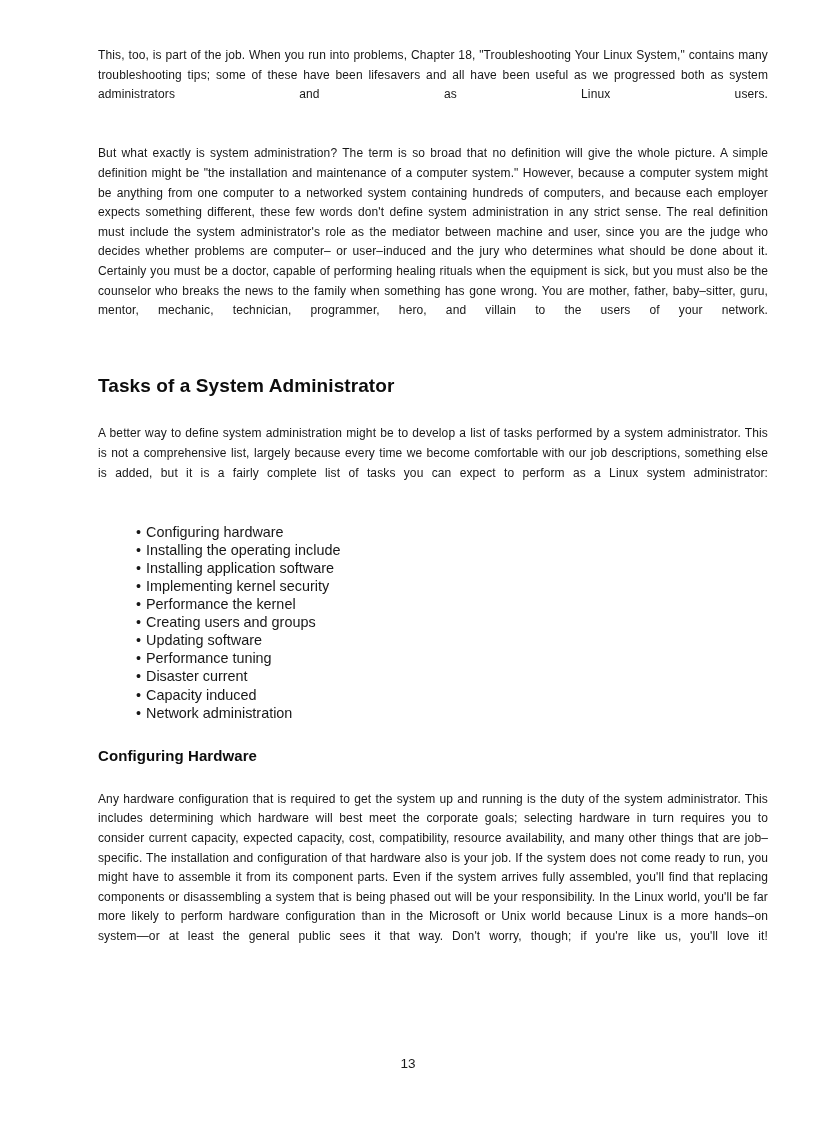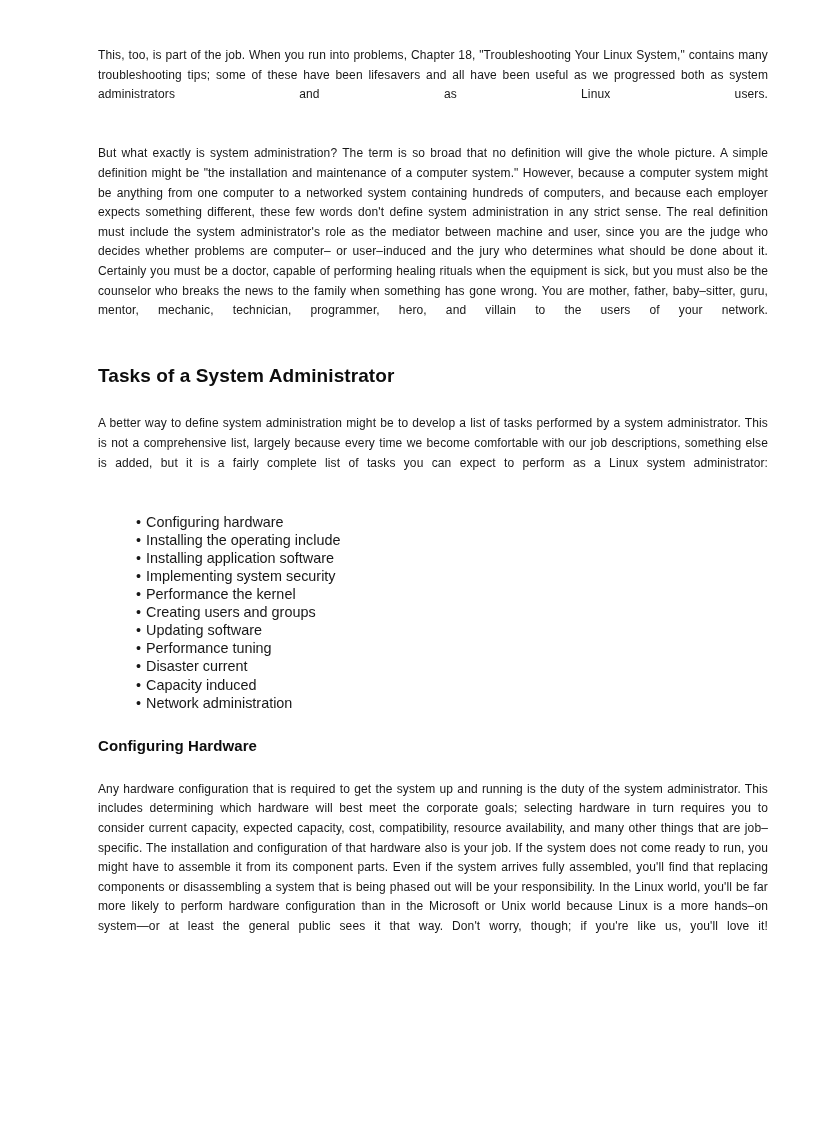--- a/index.html
+++ b/index.html
@@ -41,21 +41,21 @@
   p.body-para.last-para {
     text-align: justify;
   }
   
   p.body-para::after {
     content: "";
     display: inline-block;
     width: 100%;
   }
   h1.section-title {
-    margin: 24px 0 26px 0;
+    margin: 34px 0 26px 0;
     font-size: 19px;
     line-height: 24px;
     font-weight: bold;
     color: #0d0d0d;
     letter-spacing: 0.005em;
     text-align: left;
   }
   h2.sub-title {
     margin: 24px 0 24px 0;
     font-size: 15px;
@@ -120,21 +120,21 @@
       <li>
         <span class="bullet">•</span>
         <span>Installing the operating include</span>
       </li>
       <li>
         <span class="bullet">•</span>
         <span>Installing application software</span>
       </li>
       <li>
         <span class="bullet">•</span>
-        <span>Implementing system security</span>
+        <span>Implementing kernel security</span>
       </li>
       <li>
         <span class="bullet">•</span>
         <span>Performance the kernel</span>
       </li>
       <li>
         <span class="bullet">•</span>
         <span>Creating users and groups</span>
       </li>
       <li>
@@ -158,14 +158,15 @@
         <span>Network administration</span>
       </li>
     </ul>
 
     <h2 class="sub-title">Configuring Hardware</h2>
 
     <p class="body-para last-para">Any hardware configuration that is required to get the system up and running is the duty of the system administrator. This includes determining which hardware will best meet the corporate goals; selecting hardware in turn requires you to consider current capacity, expected capacity, cost, compatibility, resource availability, and many other things that are job–specific. The installation and configuration of that hardware also is your job. If the system does not come ready to run, you might have to assemble it from its component parts. Even if the system arrives fully assembled, you'll find that replacing components or disassembling a system that is being phased out will be your responsibility. In the Linux world, you'll be far more likely to perform hardware configuration than in the Microsoft or Unix world because Linux is a more hands–on system—or at least the general public sees it that way. Don't worry, though; if you're like us, you'll love it!</p>
 
   </div>
 
+  <div class="page-number">13</div>
 
 </div>
 
 </body></html>

